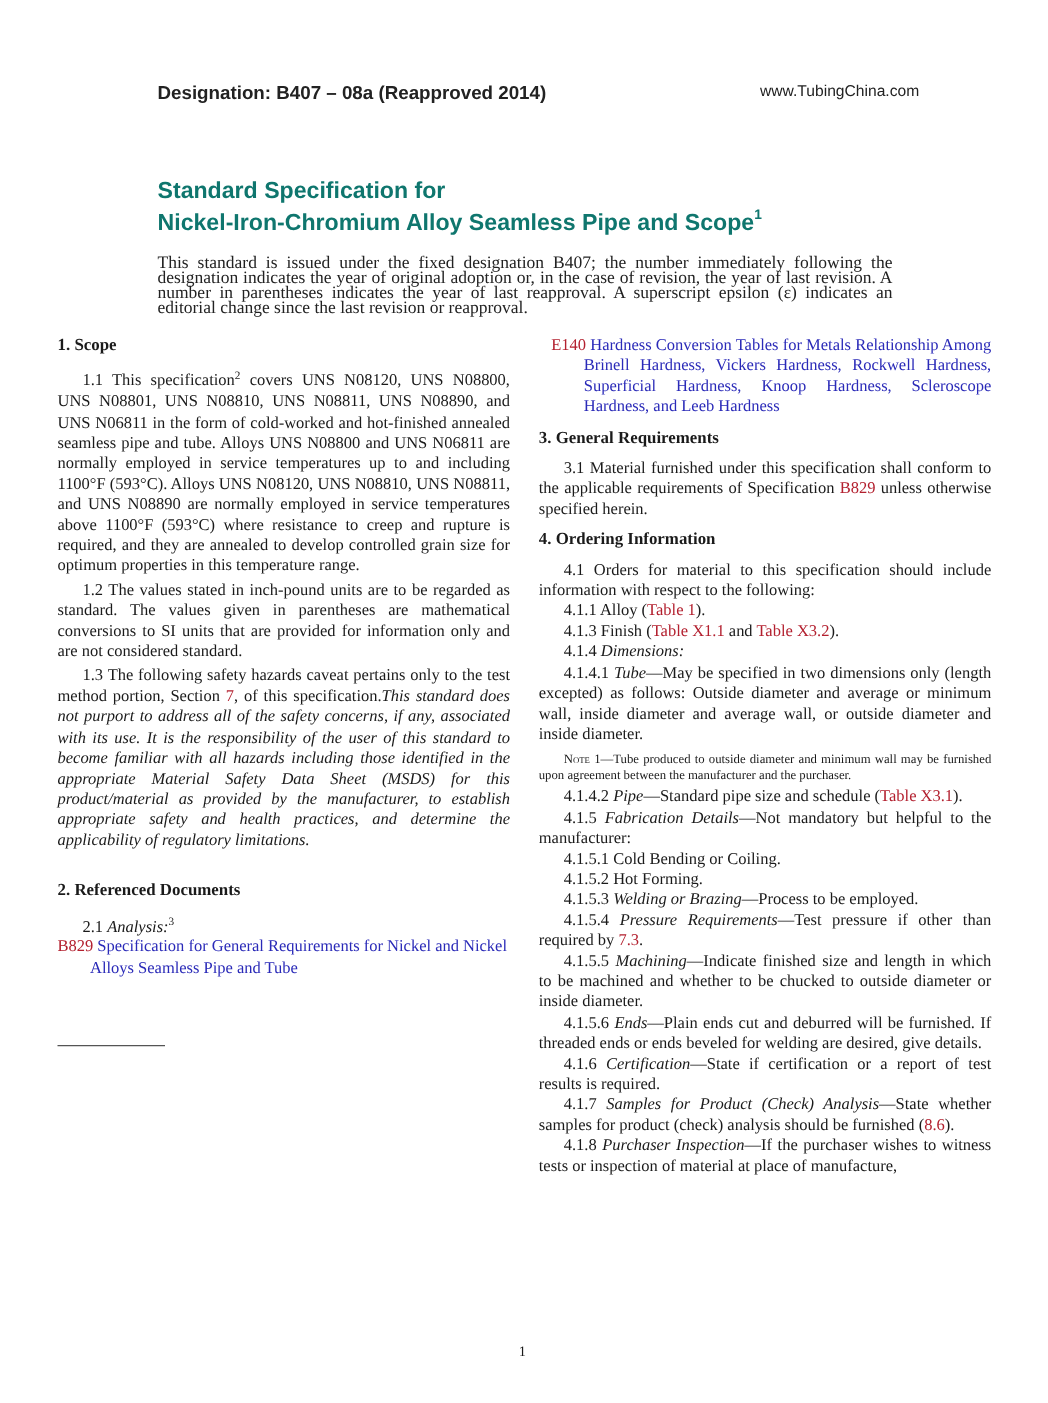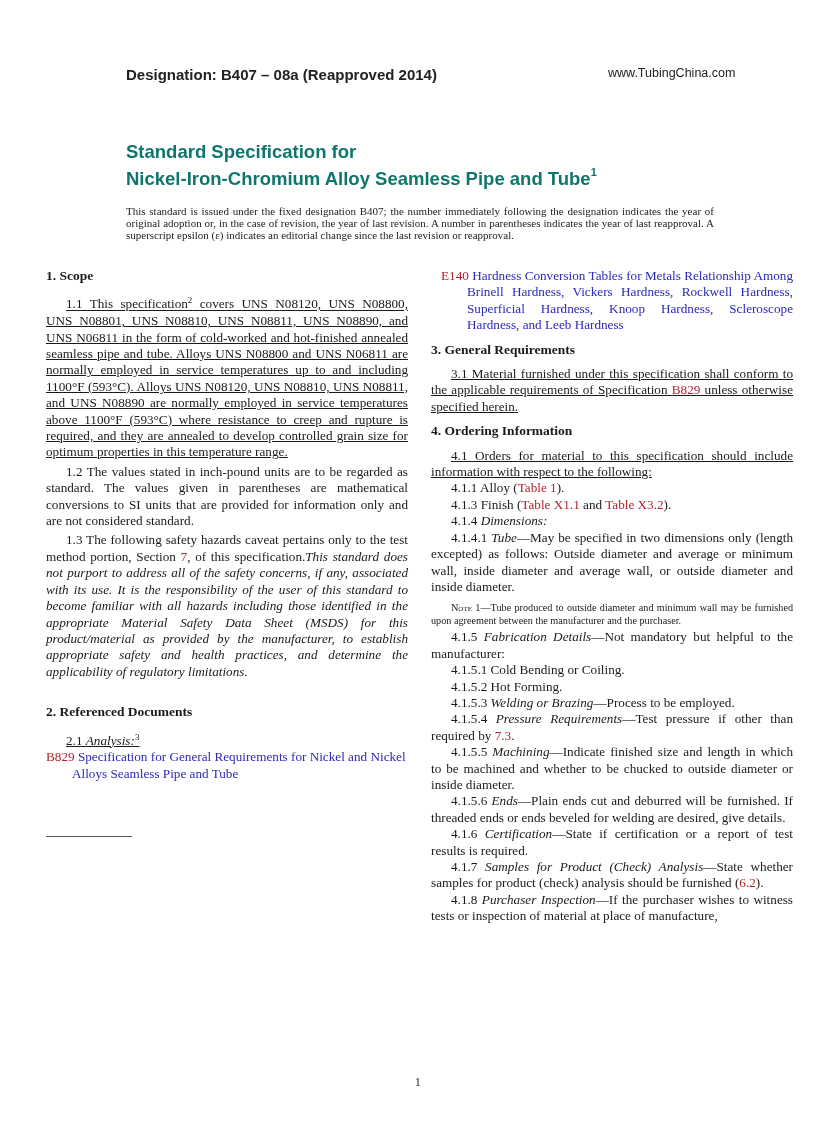--- a/index.html
+++ b/index.html
@@ -3,47 +3,47 @@
 <meta charset="utf-8">
 <style>
   html, body { margin: 0; padding: 0; background: #ffffff; }
   body { width: 838px; height: 1122px; position: relative; overflow: hidden; color: #1a1a1a; }
   .sans { font-family: Liberation Sans, sans-serif; }
   .serif { font-family: "Liberation Serif", serif; }
   #designation { position: absolute; left: 126px; top: 66px; font-size: 15px; font-weight: bold; color: #222; }
   #site { position: absolute; left: 608px; top: 66px; font-size: 12.5px; color: #222; }
   #title { position: absolute; left: 126px; top: 140px; font-size: 18.5px; font-weight: bold; line-height: 23px; color: #0f766e; }
   #title sup { font-size: 11px; position: relative; top: -2px; }
-  #preamble { position: absolute; left: 126px; top: 205px; width: 588px; font-size: 11px; line-height: 12px; text-align: justify; color: #222; }
+  #preamble { position: absolute; left: 126px; top: 205px; width: 588px; font-size: 14px; line-height: 12px; text-align: justify; color: #222; }
   .col { position: absolute; top: 268px; width: 362px; font-size: 13.2px; line-height: 16.4px; text-align: justify; }
   #left { left: 46px; }
   #right { left: 431px; }
   .h { font-weight: bold; margin: 0; padding: 0; font-size: 13.5px; }
   .p { text-indent: 20px; margin: 0; }
-  .gap-h { margin-top: 8px; text-decoration: underline; }
+  .gap-h { margin-top: 8px; }
   .gap-p { margin-top: 3px; }
   .ref { margin: 0; padding-left: 26px; text-indent: -26px; }
   .ref .code { color: #b3202f; }
   .ref .t { color: #2a2ab8; }
   .lnk { color: #b3202f; }
   .note { font-size: 10.2px; line-height: 13px; text-indent: 20px; margin: 6px 0 2px 0; }
   .note .sc { font-variant: small-caps; }
   i { font-style: italic; }
   #fn-rule { position: absolute; left: 46px; top: 836px; width: 86px; height: 0; border-top: 1.5px solid #555; }
   #pagenum { position: absolute; left: 415px; top: 1076px; font-size: 11.5px; }
 </style>
 </head>
 <body>
 
 <div id="designation" class="sans">Designation: B407 – 08a (Reapproved 2014)</div>
 <div id="site" class="sans">www.TubingChina.com</div>
 
 <div id="title" class="sans">
   <div>Standard Specification for</div>
-  <div><span>Nickel-Iron-Chromium Alloy Seamless Pipe and Tube</span><sup>1</sup></div>
+  <div><span>Nickel-Iron-Chromium Alloy Seamless Pipe and Scope</span><sup>1</sup></div>
 </div>
 
 <div id="preamble" class="serif">This standard is issued under the fixed designation B407; the number immediately following the designation indicates the year of original adoption or, in the case of revision, the year of last revision. A number in parentheses indicates the year of last reapproval. A superscript epsilon (ε) indicates an editorial change since the last revision or reapproval.</div>
 
 <div id="left" class="col serif">
   <p class="h">1.  Scope</p>
   <p class="p gap-h"><span>1.1 This specification</span><sup style="font-size:9px">2</sup><span> covers UNS N08120, UNS N08800, UNS N08801, UNS N08810, UNS N08811, UNS N08890, and UNS N06811 in the form of cold-worked and hot-finished annealed seamless pipe and tube. Alloys UNS N08800 and UNS N06811 are normally employed in service temperatures up to and including 1100°F (593°C). Alloys UNS N08120, UNS N08810, UNS N08811, and UNS N08890 are normally employed in service temperatures above 1100°F (593°C) where resistance to creep and rupture is required, and they are annealed to develop controlled grain size for optimum properties in this temperature range.</span></p>
   <p class="p gap-p">1.2 The values stated in inch-pound units are to be regarded as standard. The values given in parentheses are mathematical conversions to SI units that are provided for information only and are not considered standard.</p>
   <p class="p gap-p"><span>1.3 The following safety hazards caveat pertains only to the test method portion, Section </span><span class="lnk">7</span><span>, of this specification.</span><i>This standard does not purport to address all of the safety concerns, if any, associated with its use. It is the responsibility of the user of this standard to become familiar with all hazards including those identified in the appropriate Material Safety Data Sheet (MSDS) for this product/material as provided by the manufacturer, to establish appropriate safety and health practices, and determine the applicability of regulatory limitations.</i></p>
 
@@ -60,25 +60,26 @@
   <p class="h" style="margin-top:8px">3.  General Requirements</p>
   <p class="p gap-h"><span>3.1 Material furnished under this specification shall conform to the applicable requirements of Specification </span><span class="lnk">B829</span><span> unless otherwise specified herein.</span></p>
 
   <p class="h" style="margin-top:8px">4.  Ordering Information</p>
   <p class="p gap-h">4.1 Orders for material to this specification should include information with respect to the following:</p>
   <p class="p"><span>4.1.1  Alloy (</span><span class="lnk">Table 1</span><span>).</span></p>
   <p class="p"><span>4.1.3  Finish (</span><span class="lnk">Table X1.1</span><span> and </span><span class="lnk">Table X3.2</span><span>).</span></p>
   <p class="p"><span>4.1.4  </span><i>Dimensions:</i></p>
   <p class="p"><span>4.1.4.1  </span><i>Tube</i><span>—May be specified in two dimensions only (length excepted) as follows: Outside diameter and average or minimum wall, inside diameter and average wall, or outside diameter and inside diameter.</span></p>
   <p class="note"><span class="sc">Note 1</span><span>—Tube produced to outside diameter and minimum wall may be furnished upon agreement between the manufacturer and the purchaser.</span></p>
+  <p class="p"><span>4.1.4.2  </span><i>Pipe</i><span>—Standard pipe size and schedule (</span><span class="lnk">Table X3.1</span><span>).</span></p>
   <p class="p"><span>4.1.5  </span><i>Fabrication Details</i><span>—Not mandatory but helpful to the manufacturer:</span></p>
   <p class="p">4.1.5.1  Cold Bending or Coiling.</p>
   <p class="p">4.1.5.2  Hot Forming.</p>
   <p class="p"><span>4.1.5.3  </span><i>Welding or Brazing</i><span>—Process to be employed.</span></p>
   <p class="p"><span>4.1.5.4  </span><i>Pressure Requirements</i><span>—Test pressure if other than required by </span><span class="lnk">7.3</span><span>.</span></p>
   <p class="p"><span>4.1.5.5  </span><i>Machining</i><span>—Indicate finished size and length in which to be machined and whether to be chucked to outside diameter or inside diameter.</span></p>
   <p class="p"><span>4.1.5.6  </span><i>Ends</i><span>—Plain ends cut and deburred will be furnished. If threaded ends or ends beveled for welding are desired, give details.</span></p>
   <p class="p"><span>4.1.6  </span><i>Certification</i><span>—State if certification or a report of test results is required.</span></p>
-  <p class="p"><span>4.1.7  </span><i>Samples for Product (Check) Analysis</i><span>—State whether samples for product (check) analysis should be furnished (</span><span class="lnk">6.2</span><span>).</span></p>
+  <p class="p"><span>4.1.7  </span><i>Samples for Product (Check) Analysis</i><span>—State whether samples for product (check) analysis should be furnished (</span><span class="lnk">8.6</span><span>).</span></p>
   <p class="p"><span>4.1.8  </span><i>Purchaser Inspection</i><span>—If the purchaser wishes to witness tests or inspection of material at place of manufacture,</span></p>
 </div>
 
 <div id="pagenum" class="serif">1</div>
 
 </body></html>

